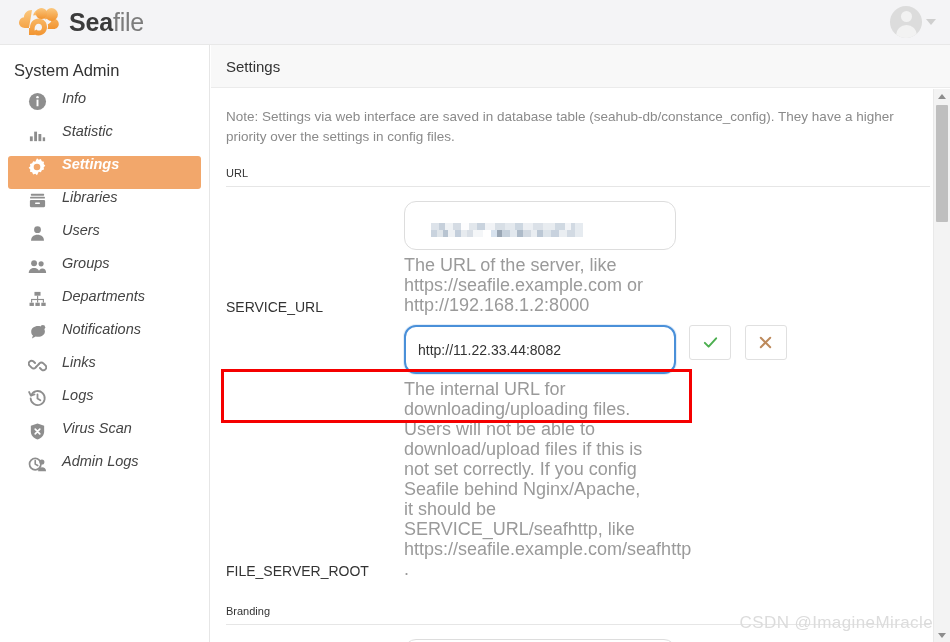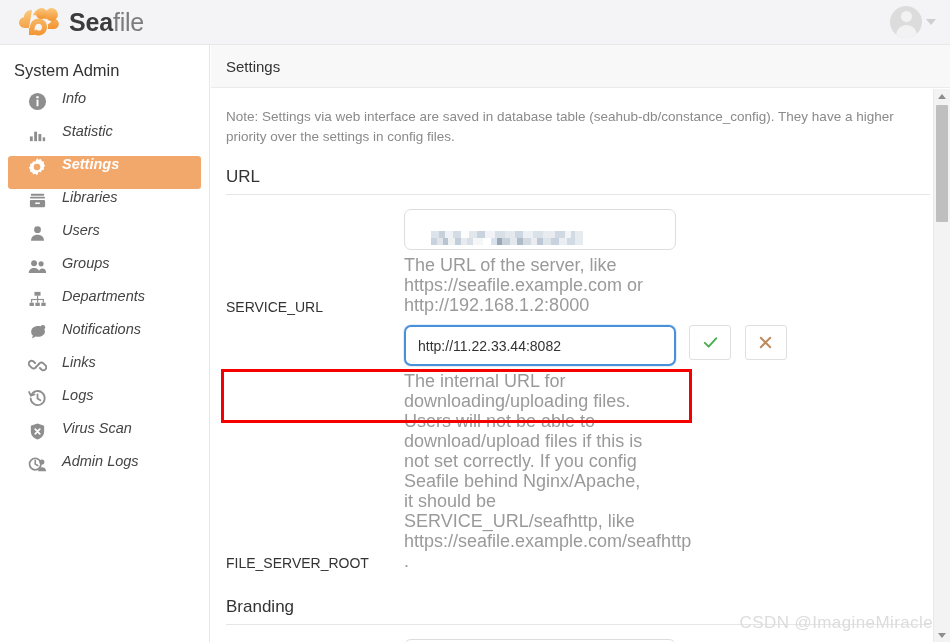--- a/index.html
+++ b/index.html
@@ -121,40 +121,40 @@
     overflow: hidden;
   }
   .panel { padding: 18px 0 0 15px; width: 710px; box-sizing: border-box; }
 
   .note {
     color: #8a8a8a; font-size: 13.5px; line-height: 20px;
     width: 692px;
   }
 
   .section-title {
-    font-size: 17px; color: #333;
+    font-size: 11px; color: #333;
     margin-top: 20px; margin-bottom: 7px;
   }
   .section-rule {
     width: 704px; height: 1px; background: #e6e6e6;
     margin-bottom: 14px;
   }
 
   .field-row { display: flex; align-items: flex-end; margin-bottom: 2px; }
   .field-label {
     width: 178px; flex: 0 0 178px;
     font-size: 14px; color: #333;
     padding-top: 10px;
   }
   .field-col { flex: 0 0 auto; }
   .txtinput {
-    width: 272px; height: 41px;
+    width: 272px; height: 49px;
     box-sizing: border-box;
     border: 1px solid #ddd;
-    border-radius: 7px;
+    border-radius: 12px;
     background: #fff;
     font-size: 14px; color: #333;
     padding: 11px 12px;
     font-family: "Liberation Sans", sans-serif;
     outline: none;
   }
   .txtinput.focused {
     border: 2px solid #4a90d9;
     box-shadow: 0 0 0 1px rgba(74,144,217,.15);
   }

